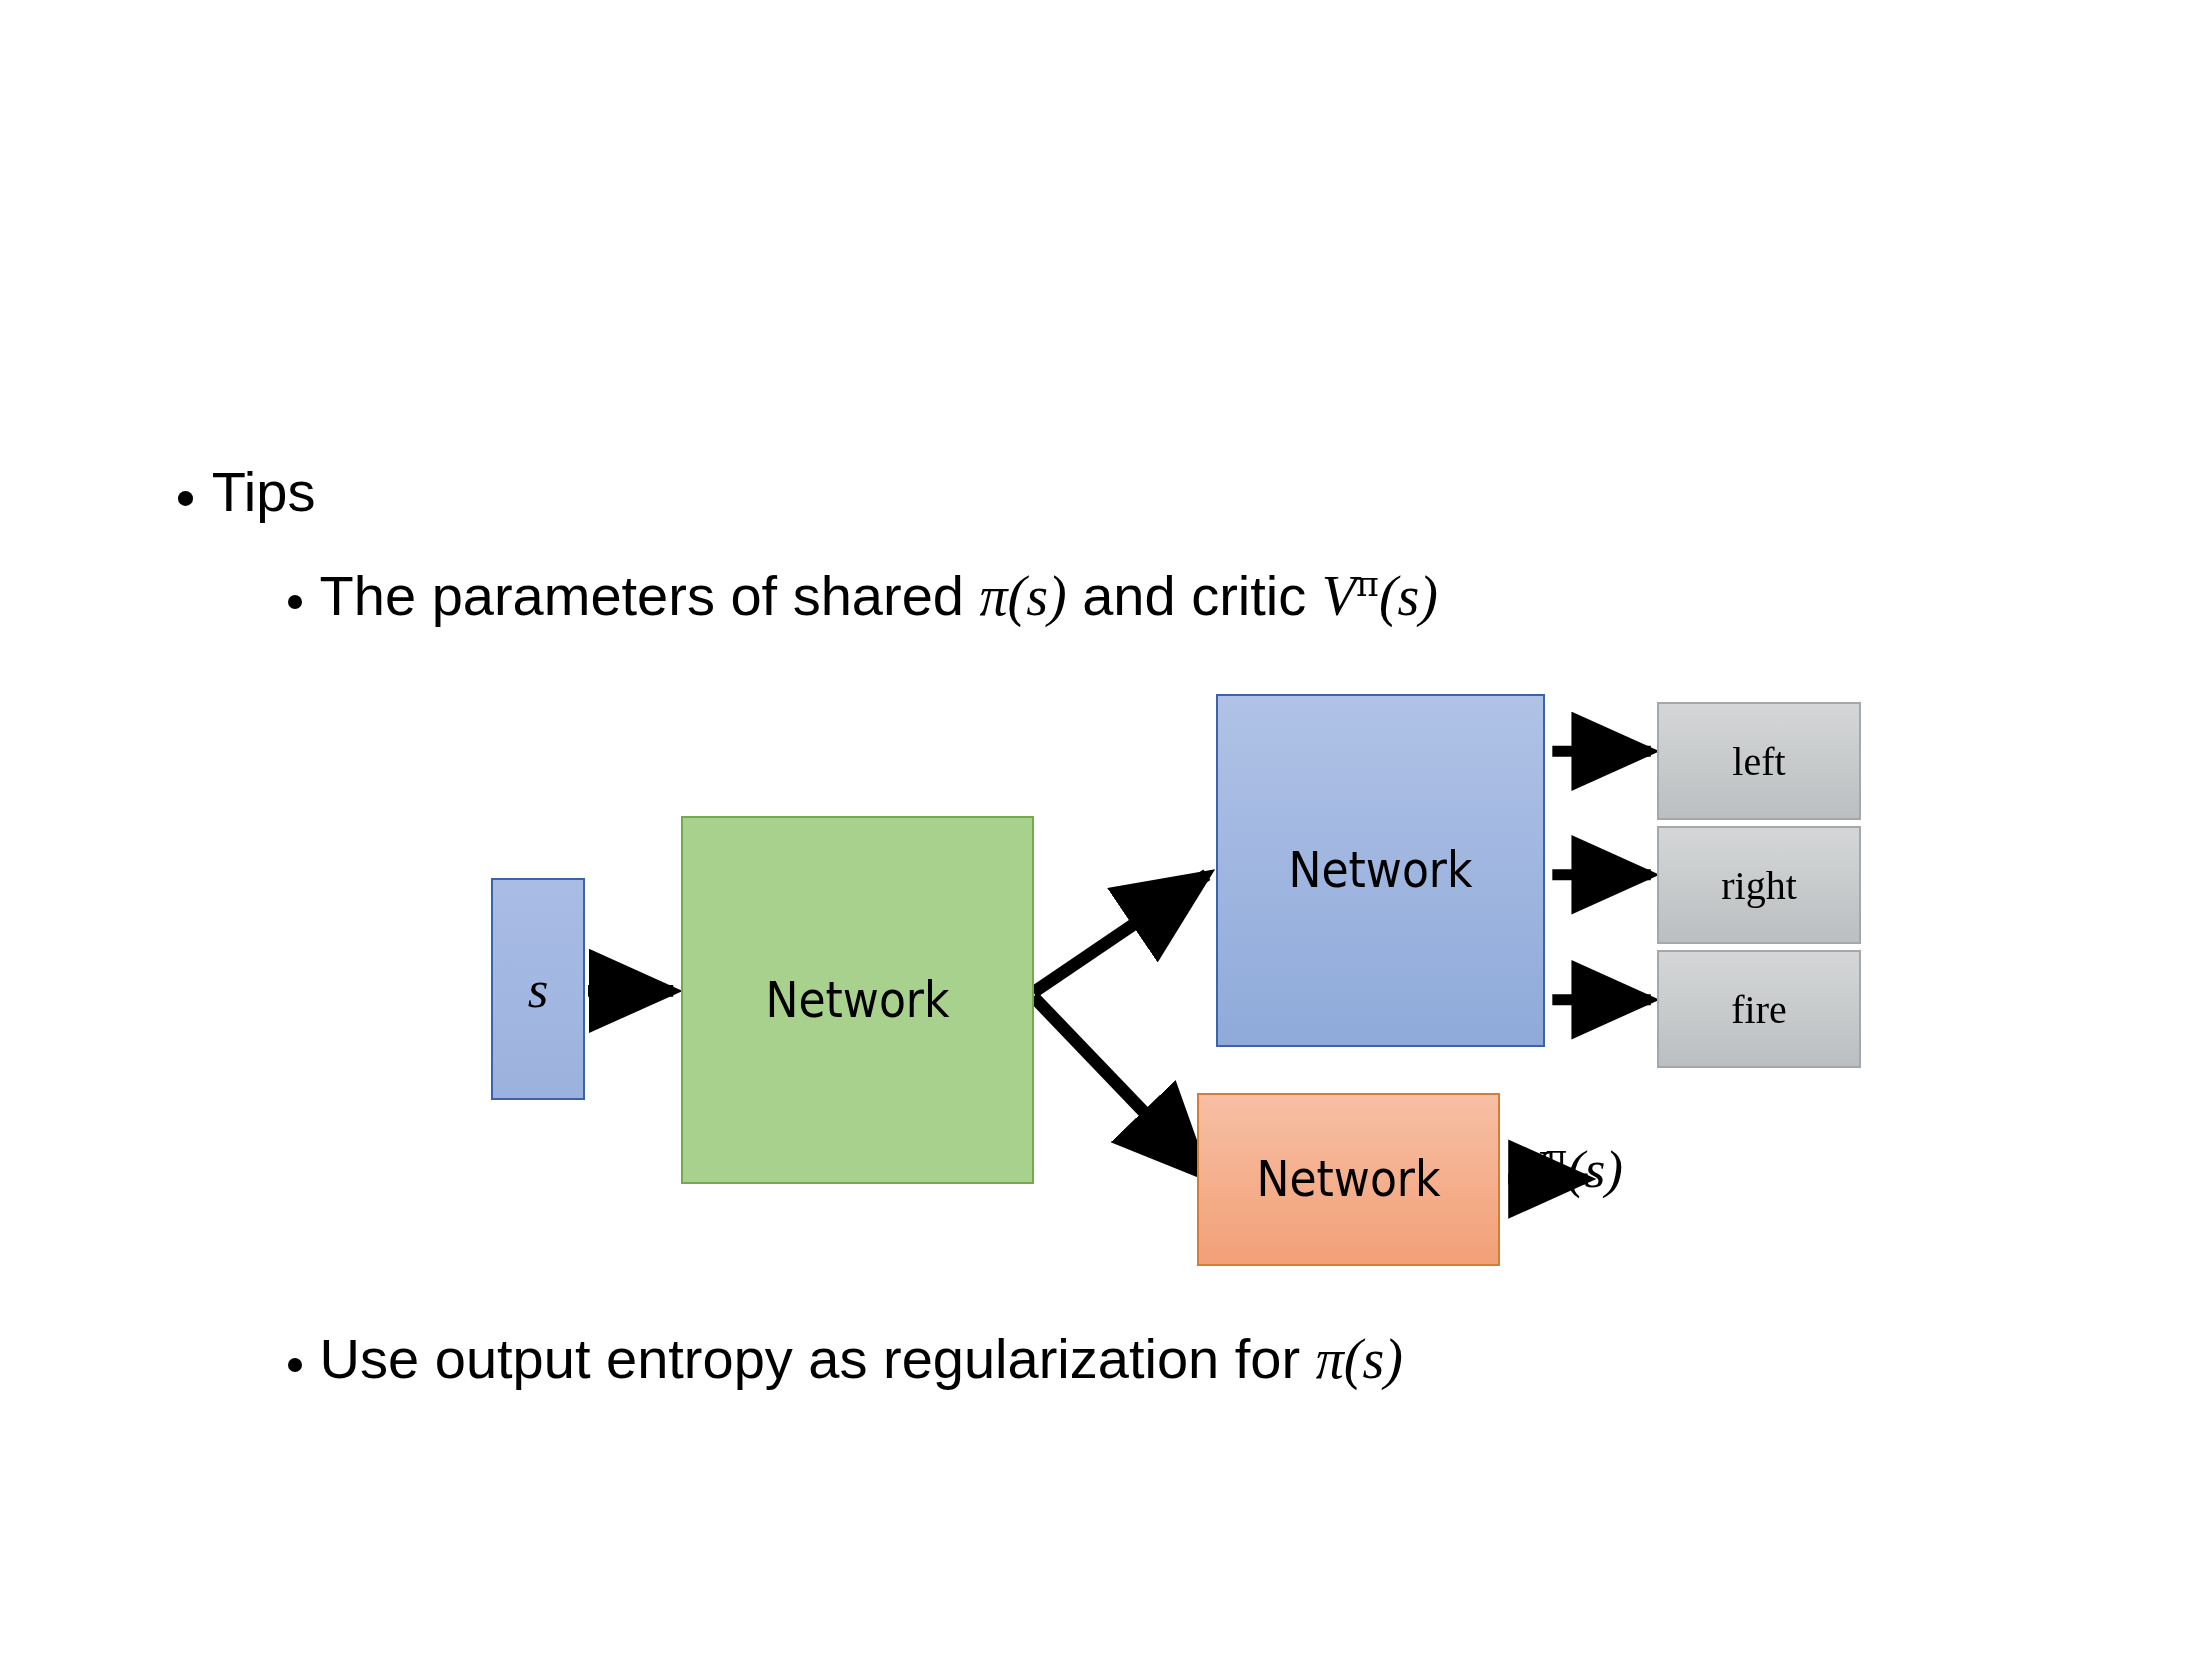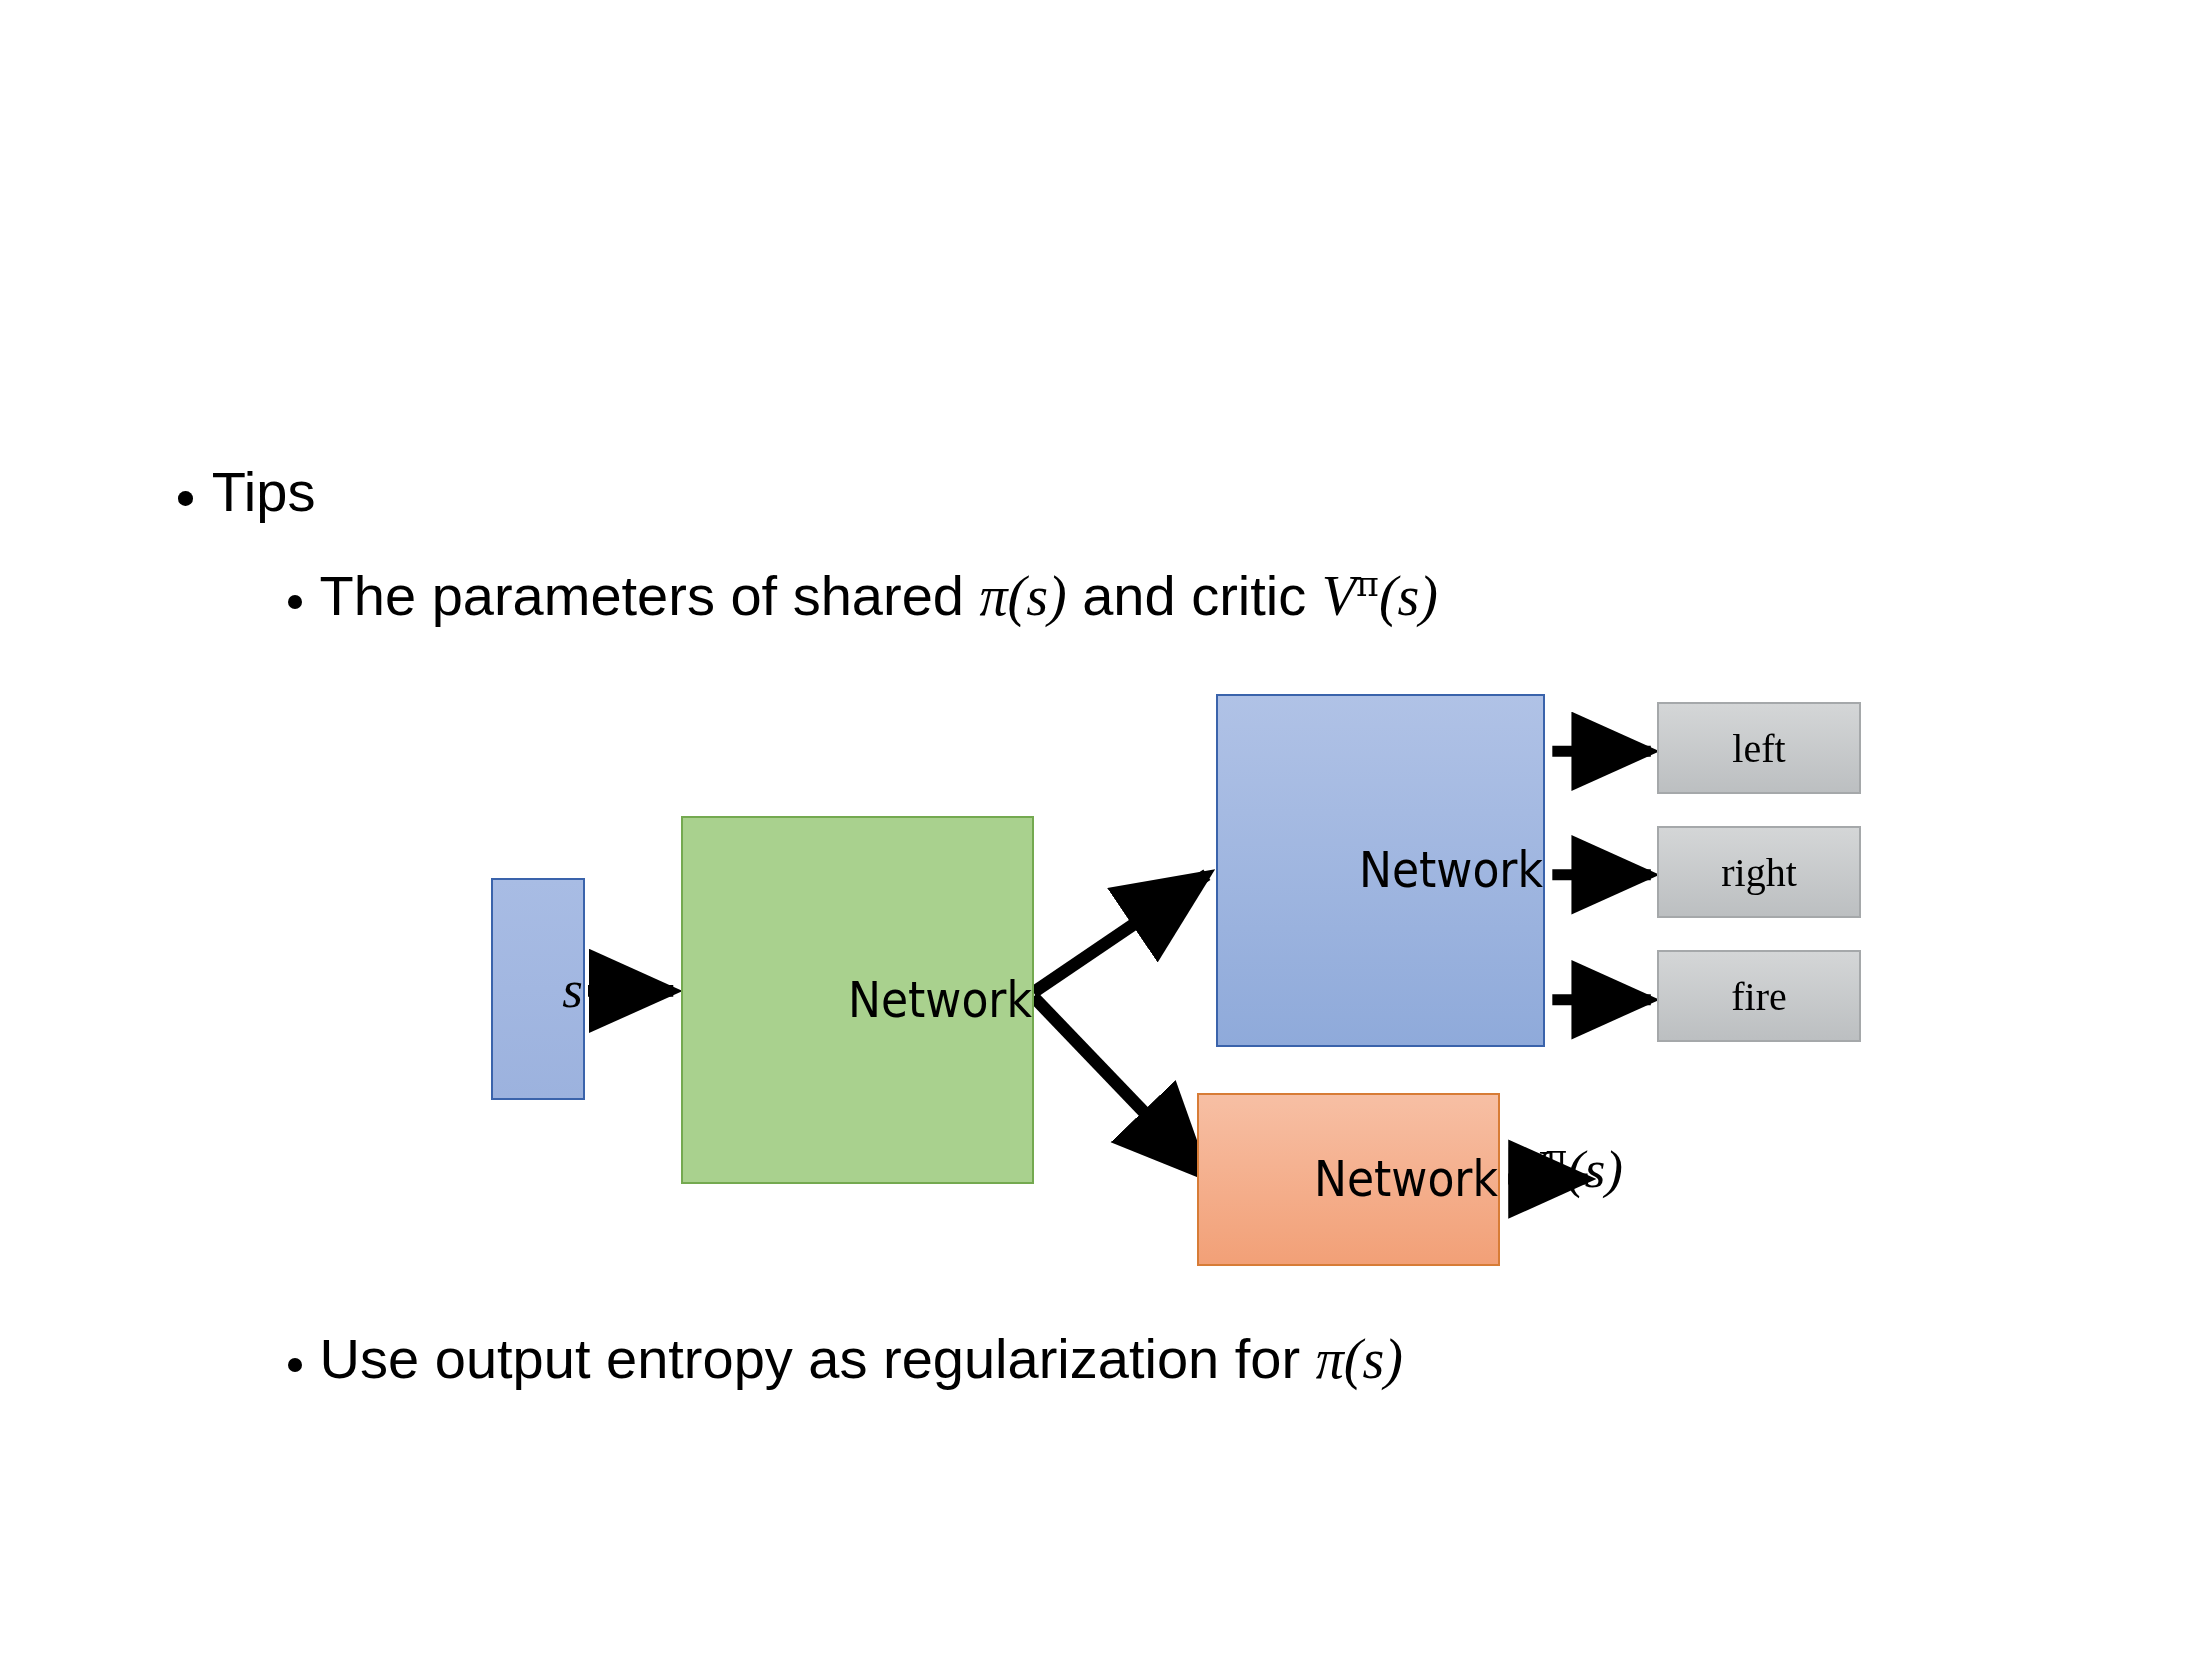--- a/index.html
+++ b/index.html
@@ -118,21 +118,21 @@
     top: 0;
     width: 2205px;
     height: 1654px;
     pointer-events: none;
   }
   .box {
     position: absolute;
     box-sizing: border-box;
     display: flex;
     align-items: center;
-    justify-content: flex-end;
+    justify-content: center;
     font-family: "DejaVu Sans", sans-serif;
     font-stretch: condensed;
   }
   .box-label {
     font-size: 49px;
     color: #000;
     font-weight: 400;
   }
 
   #box-s {
@@ -164,21 +164,21 @@
   #box-orange {
     left: 1197px; top: 1093px;
     width: 303px; height: 173px;
     background: linear-gradient(180deg, #f7bfa4 0%, #f2a077 100%);
     border: 2.2px solid #d77c36;
   }
 
   .outbox {
     position: absolute;
     box-sizing: border-box;
-    width: 204px; height: 92px;
+    width: 204px; height: 118px;
     background: linear-gradient(180deg, #d4d6d7 0%, #bcbfc1 100%);
     border: 2.2px solid #a5a8aa;
     display: flex;
     align-items: center;
     justify-content: center;
   }
   .outbox .out-label {
     font-family: "Liberation Serif", serif;
     font-size: 40px;
     color: #000;

